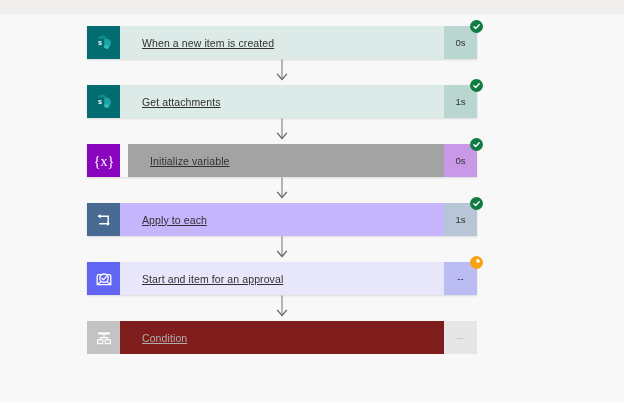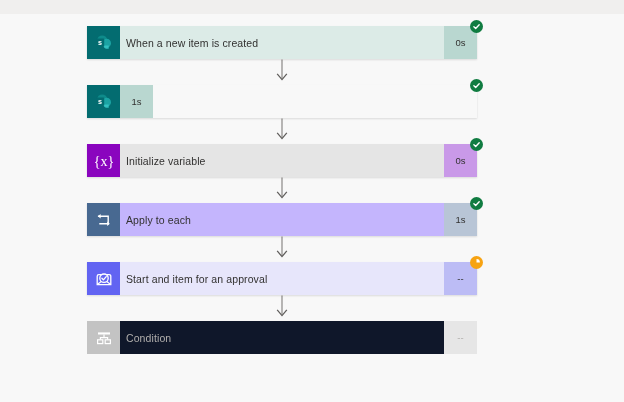--- a/index.html
+++ b/index.html
@@ -48,26 +48,27 @@
     min-width: 33px;
     height: 33px;
     display: flex;
     align-items: center;
     justify-content: center;
   }
   .card-body {
     flex: 1 1 auto;
     display: flex;
     align-items: center;
-    padding-left: 6px;
+    padding-left: 22px;
     font-size: 10.5px;
     color: #323130;
     letter-spacing: 0.1px;
     overflow: hidden;
     white-space: nowrap;
+    text-decoration: underline;
   }
   .card-duration {
     width: 24px;
     min-width: 33px;
     display: flex;
     align-items: center;
     justify-content: center;
     font-size: 9.5px;
     color: #323130;
   }
@@ -85,33 +86,33 @@
     justify-content: center;
   }
   .badge.succeeded { background: #107c41; }
   .badge.running   { background: #f7a312; }
 
   
   .theme-sharepoint .card-body     { background: #dcebe7; }
   .theme-sharepoint .card-duration { background: #b9d7d0; }
   .theme-sharepoint .card-icon     { background: #036c70; }
 
-  .theme-variable .card-body     { background: #e5e5e5; }
+  .theme-variable .card-body     { background: #a3a3a3; margin-left: 8px; }
   .theme-variable .card-duration { background: #c999e8; }
   .theme-variable .card-icon     { background: #8a05be; }
 
   .theme-control .card-body     { background: #c4b5fd; }
   .theme-control .card-duration { background: #b8c5d6; }
   .theme-control .card-icon     { background: #486991; }
 
   .theme-approval .card-body     { background: #e7e6fb; }
   .theme-approval .card-duration { background: #bcbcf5; }
   .theme-approval .card-icon     { background: #6264f2; }
 
-  .theme-disabled .card-body     { background: #0f172a; color: #b0aeac; }
+  .theme-disabled .card-body     { background: #7f1d1d; color: #b0aeac; }
   .theme-disabled .card-duration { background: #e6e6e6; color: #b0aeac; }
   .theme-disabled .card-icon     { background: #c3c3c3; }
   .theme-disabled { box-shadow: none; }
 
   
   .connector {
     height: 26px;
     display: flex;
     justify-content: center;
     align-items: flex-start;
@@ -154,20 +155,21 @@
 <div class="card theme-sharepoint">
         <div class="card-icon">
   <svg class="glyph" width="20" height="20" viewBox="0 0 20 20">
     <circle cx="8.2" cy="7.4" r="5.0" fill="#0e8a8a"></circle>
     <circle cx="12.6" cy="10.2" r="4.4" fill="#1ca5a5" opacity="0.95"></circle>
     <path d="M9.2 12.4a4.4 4.4 0 0 0 4.3 3.4 4.4 4.4 0 0 0 1.2-.17V12.4z" fill="#36c5c5" opacity="0.9"></path>
     <rect x="2.0" y="5.6" width="8.2" height="8.2" rx="0.8" fill="#036c70"></rect>
     <text x="6.1" y="11.6" font-family="'Liberation Sans',sans-serif" font-size="7.2" font-weight="bold" fill="#ffffff" text-anchor="middle">s</text>
   </svg>
 </div>
+        <div class="card-body">Get attachments</div>
         <div class="card-duration">1s</div>
   <span class="badge succeeded">
     <svg class="glyph" width="9" height="9" viewBox="0 0 10 10">
       <path d="M2.1 5.2 4.1 7.2 8.0 3.0" fill="none" stroke="#ffffff" stroke-width="1.5" stroke-linecap="round" stroke-linejoin="round"></path>
     </svg>
   </span>
 </div>
   <div class="connector">
     <svg class="glyph" width="14" height="24" viewBox="0 0 14 24">
       <path d="M7 0.5V19.5" stroke="#8a8886" stroke-width="1.2" fill="none"></path>

